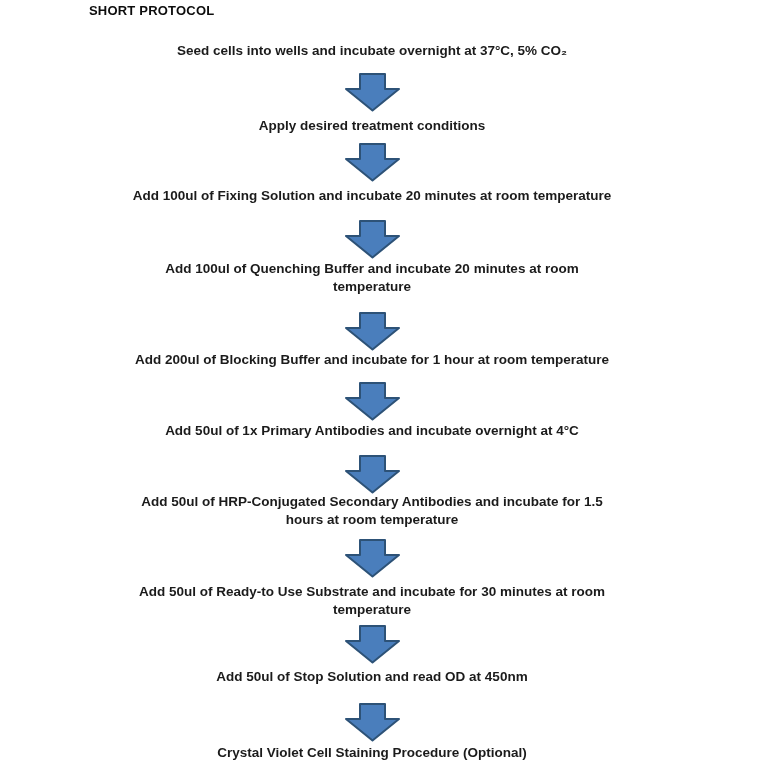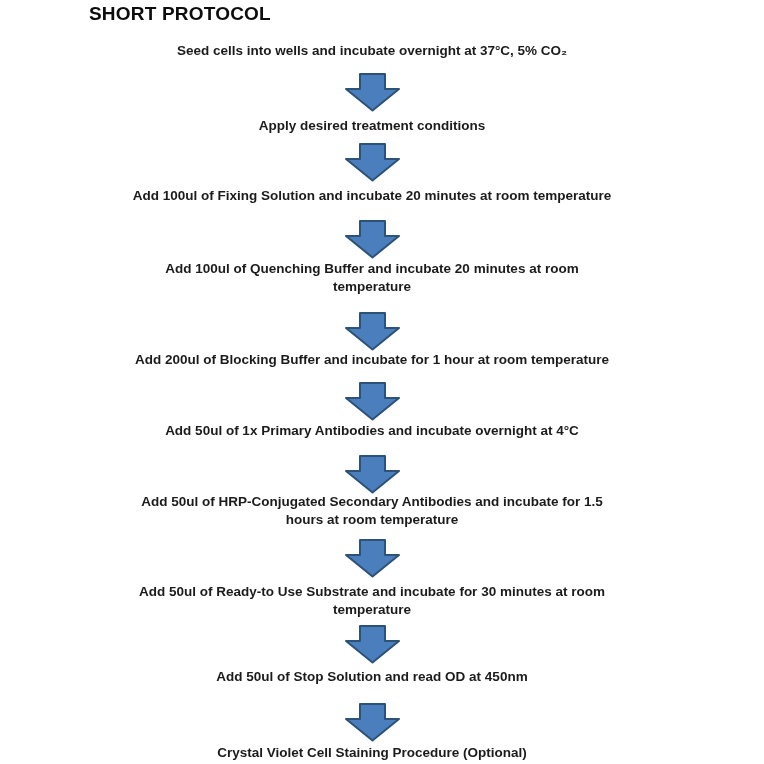--- a/index.html
+++ b/index.html
@@ -12,21 +12,21 @@
     width: 764px;
     height: 764px;
     background: #ffffff;
     overflow: hidden;
     font-family: "Liberation Sans", sans-serif;
   }
   .title {
     position: absolute;
     left: 89px;
     top: 3px;
-    font-size: 19px;
+    font-size: 13px;
     font-weight: bold;
     color: #0d0d0d;
     letter-spacing: 0.2px;
     white-space: nowrap;
   }
   .step {
     position: absolute;
     left: -10px;
     width: 764px;
     text-align: center;

